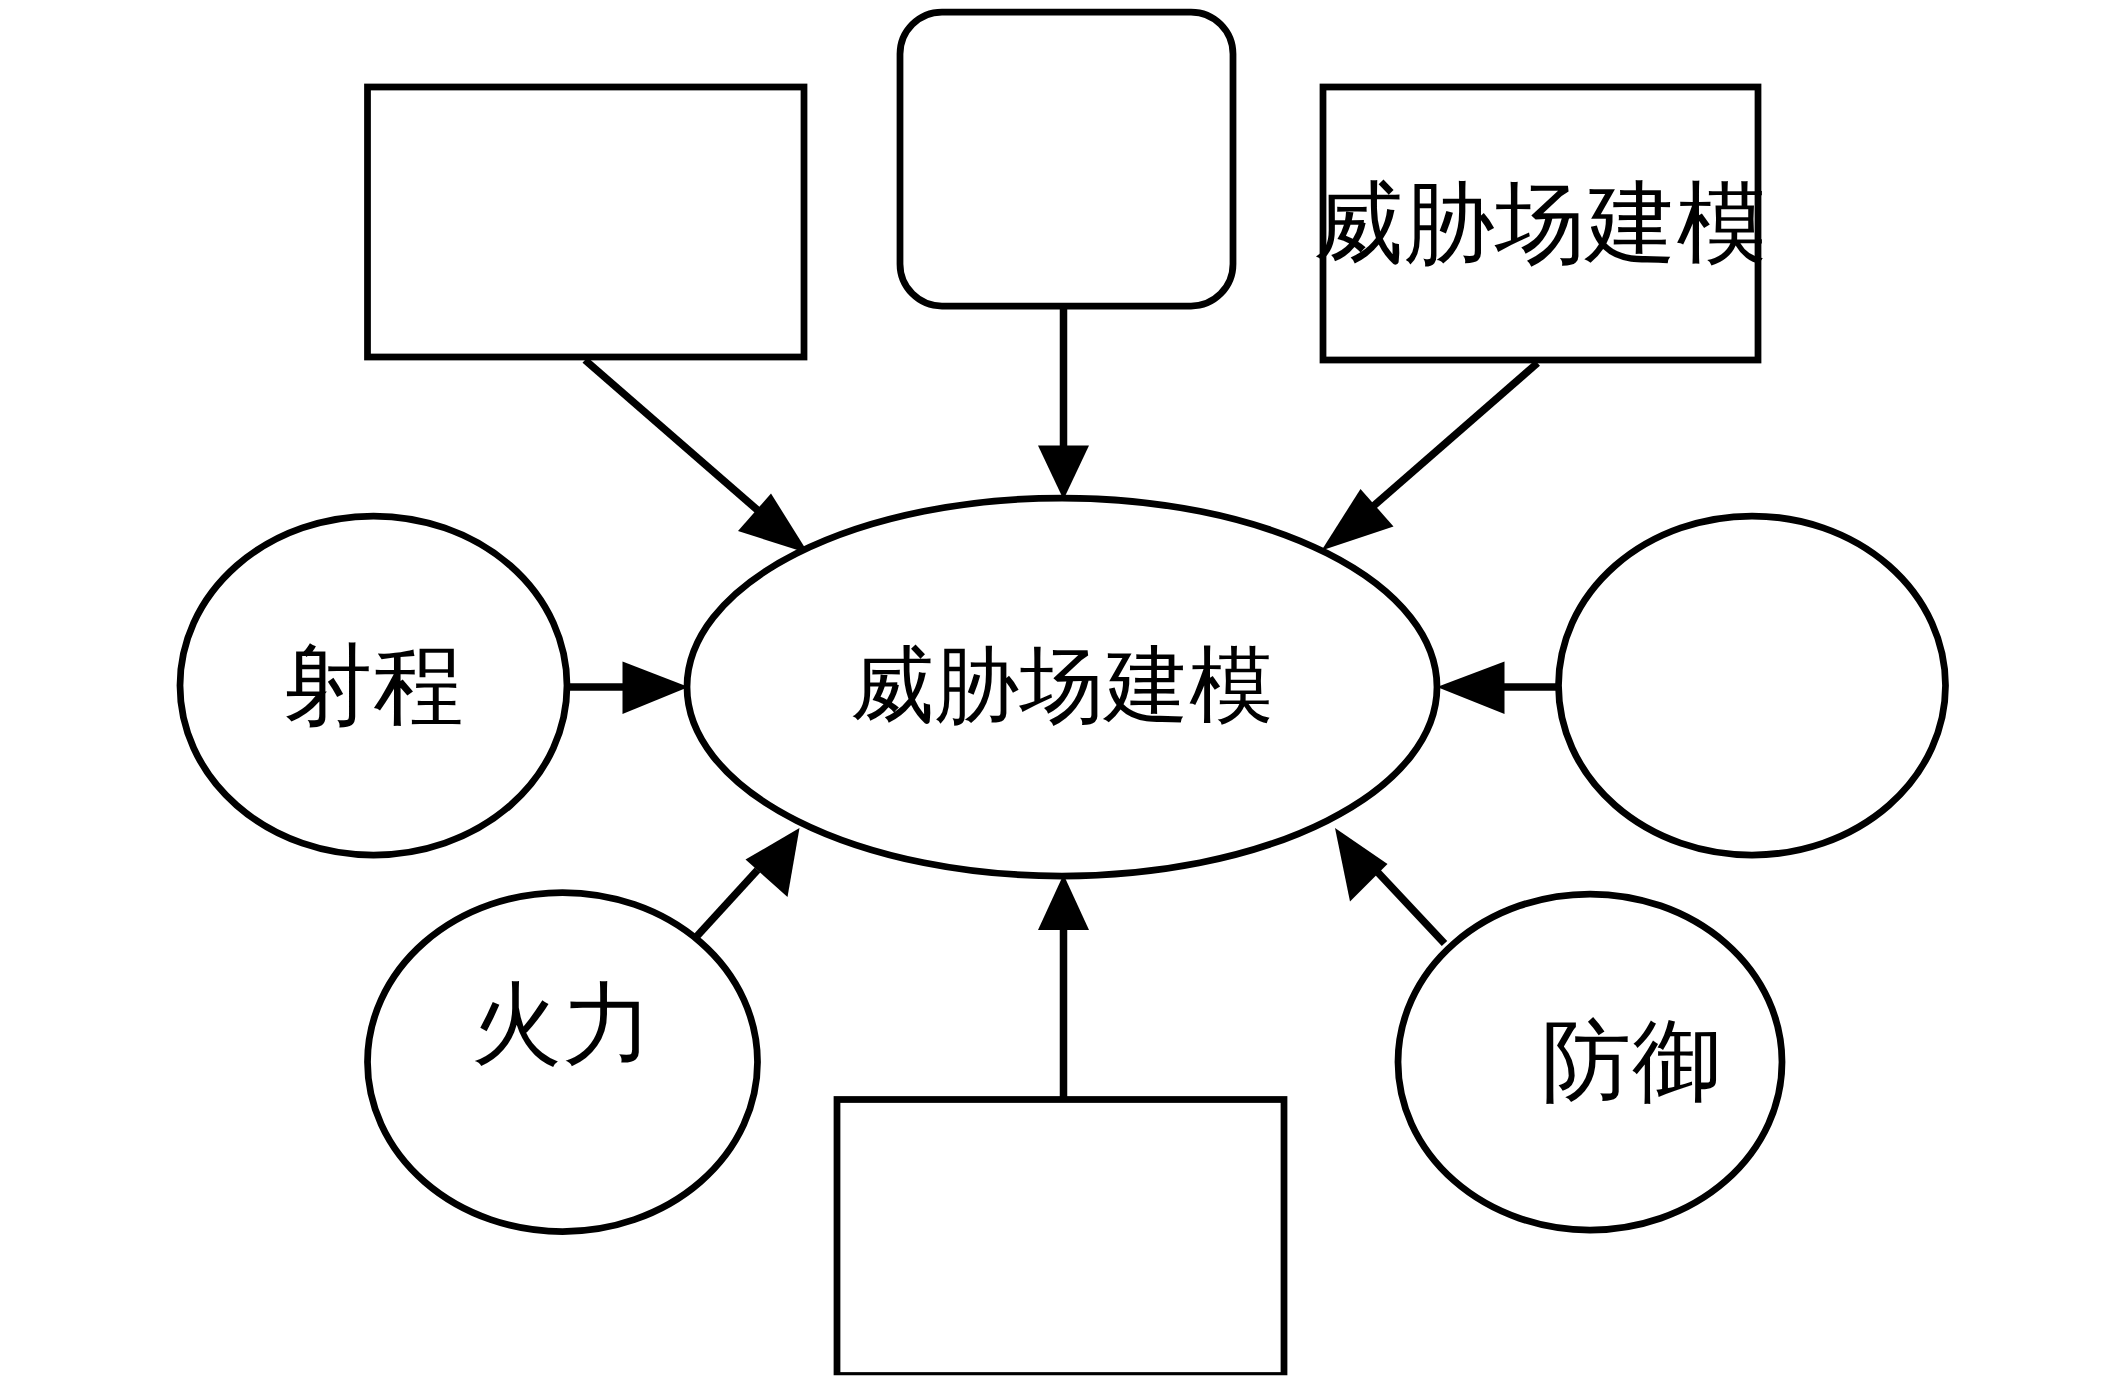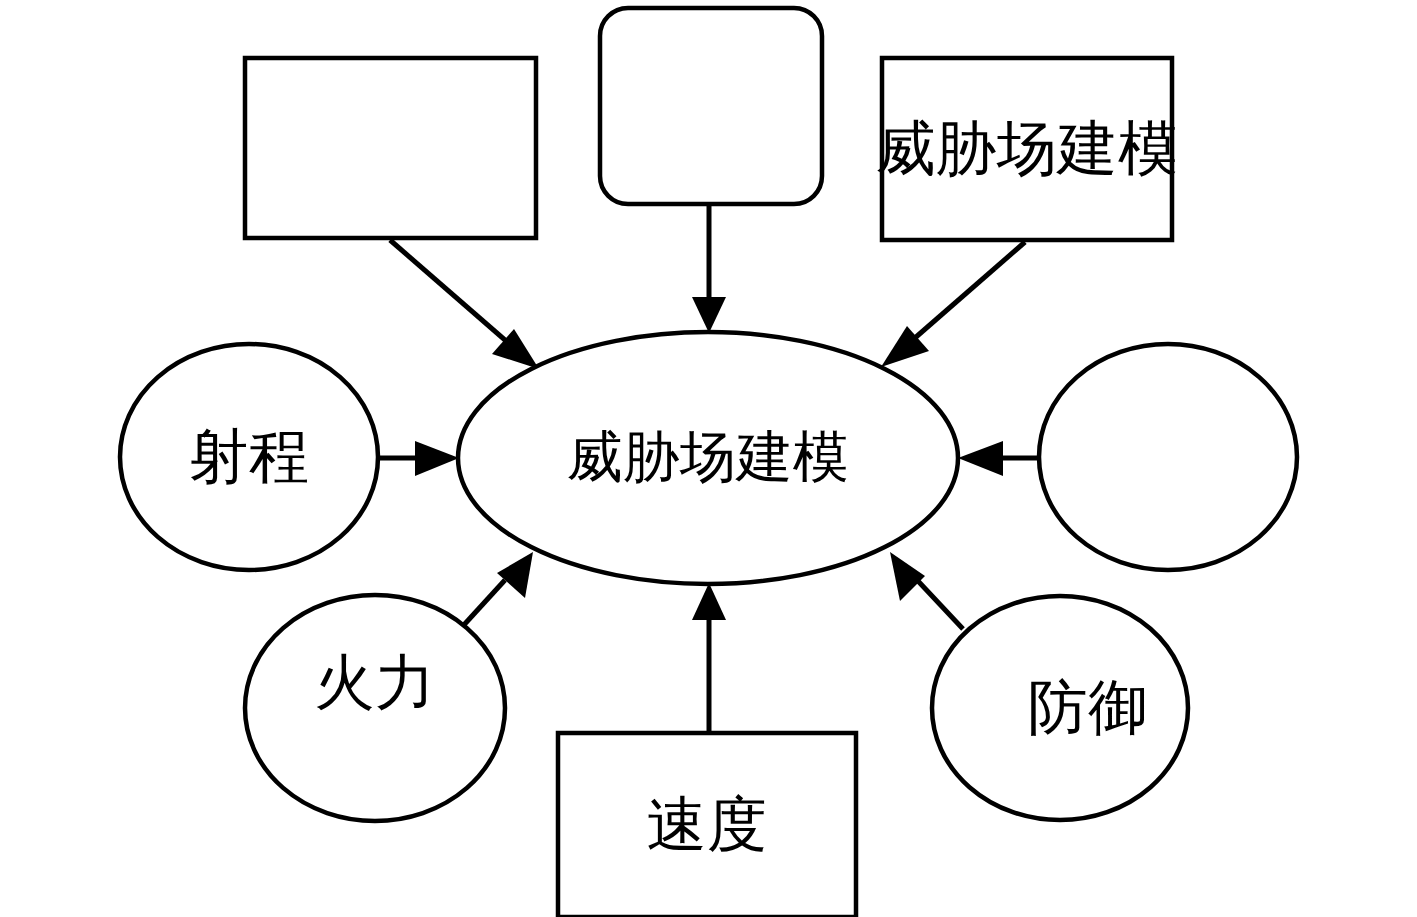--- a/index.html
+++ b/index.html
@@ -127,17 +127,16 @@
 
   <div class="node-label label-60" style="left:882px; top:58px; width:290px; height:182px;">威胁场建模</div>
 
   <div class="node-label label-60" style="left:120px; top:344px; width:258px; height:226px;">射程</div>
 
 
   <div class="node-label label-60" style="left:245px; top:570px; width:260px; height:226px;">火力</div>
 
   <div class="node-label label-60" style="left:960px; top:596px; width:256px; height:224px;">防御</div>
 
-  <div class="node-label label-60" style="left:558px; top:733px; width:298px; height:184px;">速度</div>
 
   <div class="node-label label-64" style="left:458px; top:332px; width:500px; height:252px;">威胁场建模</div>
 
 </div>
 
 </body></html>

